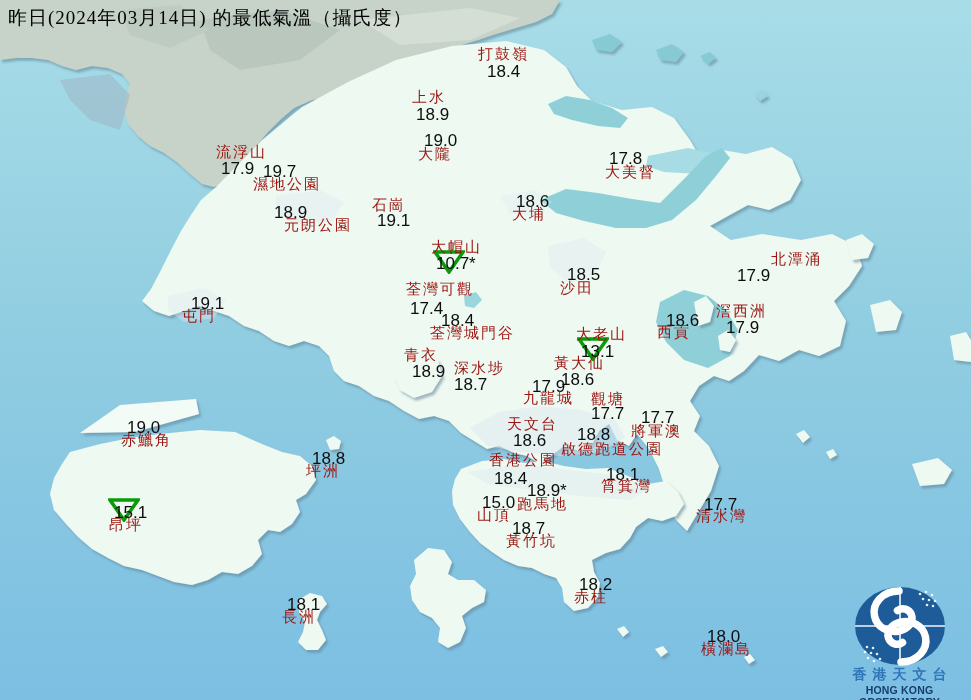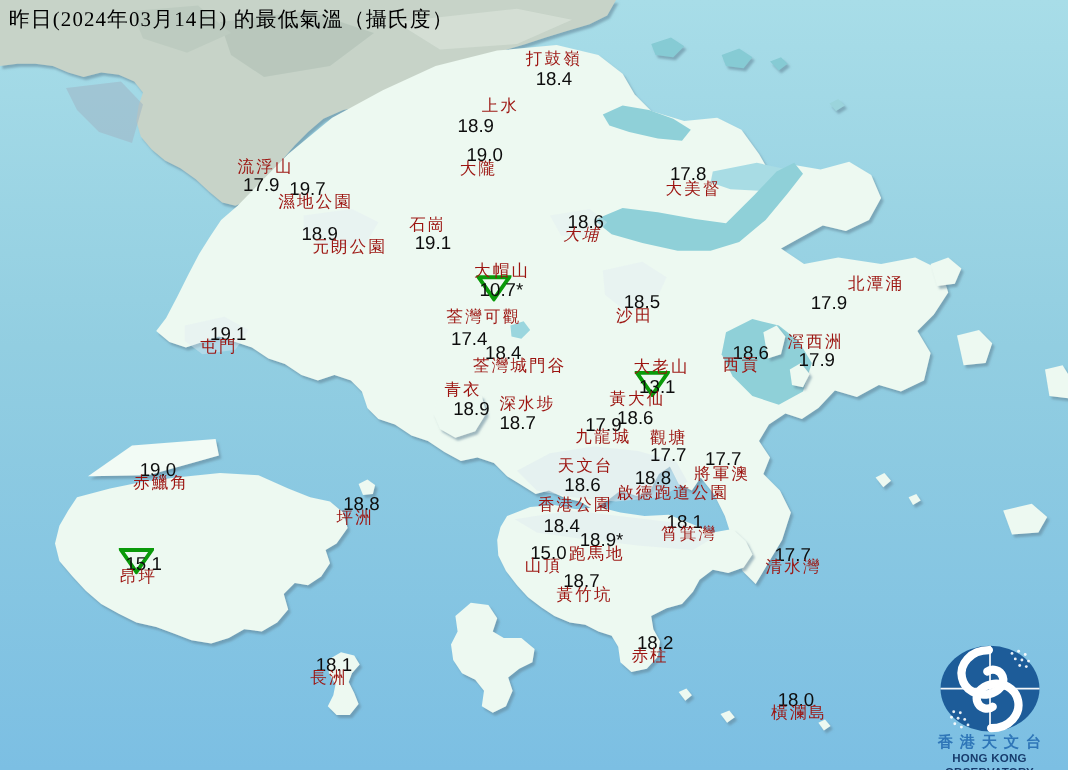--- a/index.html
+++ b/index.html
@@ -130,21 +130,21 @@
 
   <div class="map-title">昨日(2024年03月14日) 的最低氣溫（攝氏度）</div>
 
   <div id="stations">
       <div class="station">
         <div class="val" style="left: 487px; top: 63px;">18.4</div>
         <div class="nm" style="left: 478px; top: 46px; text-align: right;">打鼓嶺</div>
       </div>
       <div class="station">
         <div class="val" style="left: 416px; top: 106px;">18.9</div>
-        <div class="nm" style="left: 412px; top: 89px; margin-left: 26px;">上水</div>
+        <div class="nm" style="left: 412px; top: 89px;">上水</div>
       </div>
       <div class="station">
         <div class="val" style="left: 424px; top: 132px;">19.0</div>
         <div class="nm" style="left: 418px; top: 146px;">大隴</div>
       </div>
       <div class="station">
         <div class="val" style="left: 221px; top: 160px;">17.9</div>
         <div class="nm" style="left: 216px; top: 144px;">流浮山</div>
       </div>
       <div class="station">
@@ -158,21 +158,21 @@
       <div class="station">
         <div class="val" style="left: 377px; top: 212px;">19.1</div>
         <div class="nm" style="left: 372px; top: 197px;">石崗</div>
       </div>
       <div class="station">
         <div class="val" style="left: 609px; top: 150px;">17.8</div>
         <div class="nm" style="left: 605px; top: 164px;">大美督</div>
       </div>
       <div class="station">
         <div class="val" style="left: 516px; top: 193px;">18.6</div>
-        <div class="nm" style="left: 512px; top: 206px; font-style: italic;">大埔</div>
+        <div class="nm" style="left: 512px; top: 206px;">大埔</div>
       </div>
       <div class="station">
         <svg class="tri" width="32" height="24" viewBox="0 0 32 24" style="left: 433px; top: 250px;">
           <path d="M2 2 L30 2 L16 22 Z" fill="none" stroke="#0a9a0a" stroke-width="3.5"></path>
         </svg>
         <div class="val" style="left: 436px; top: 255px;">10.7*</div>
         <div class="nm" style="left: 431px; top: 239px;">大帽山</div>
       </div>
       <div class="station">
         <div class="val" style="left: 567px; top: 266px;">18.5</div>

